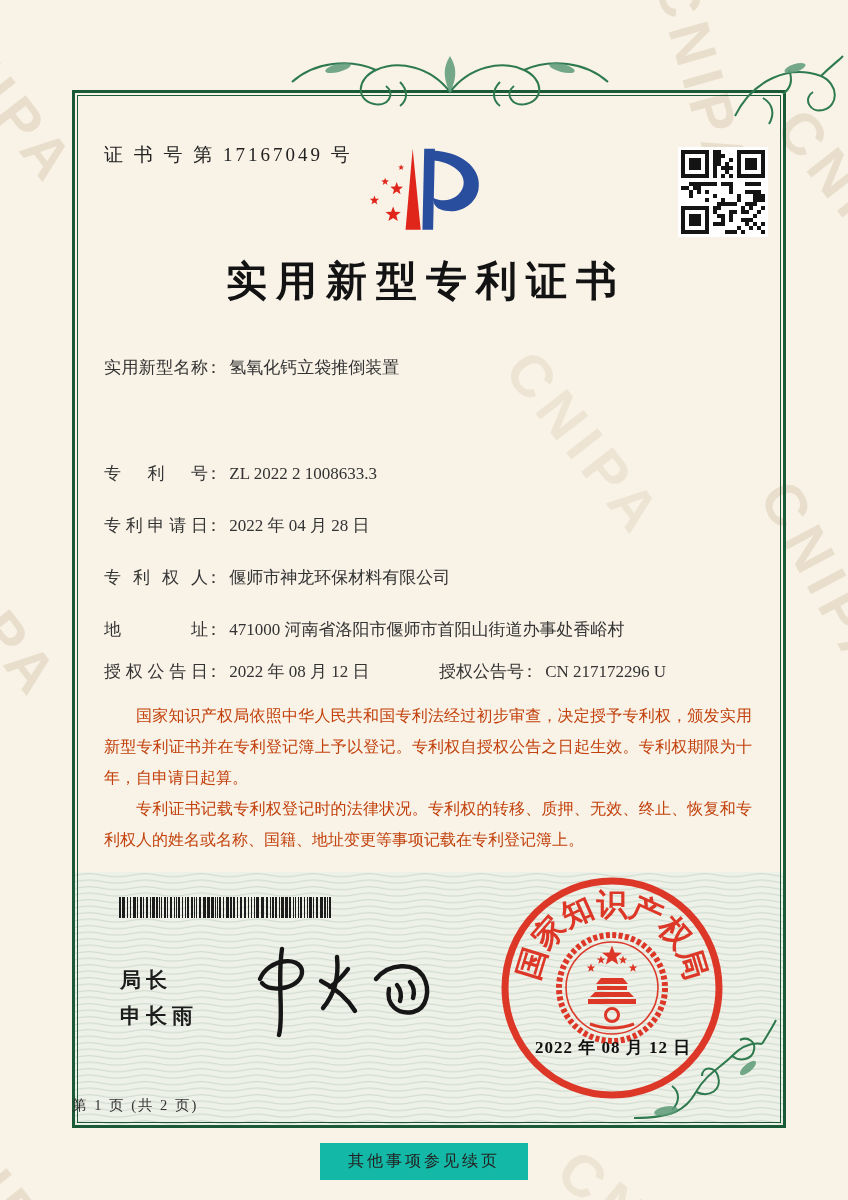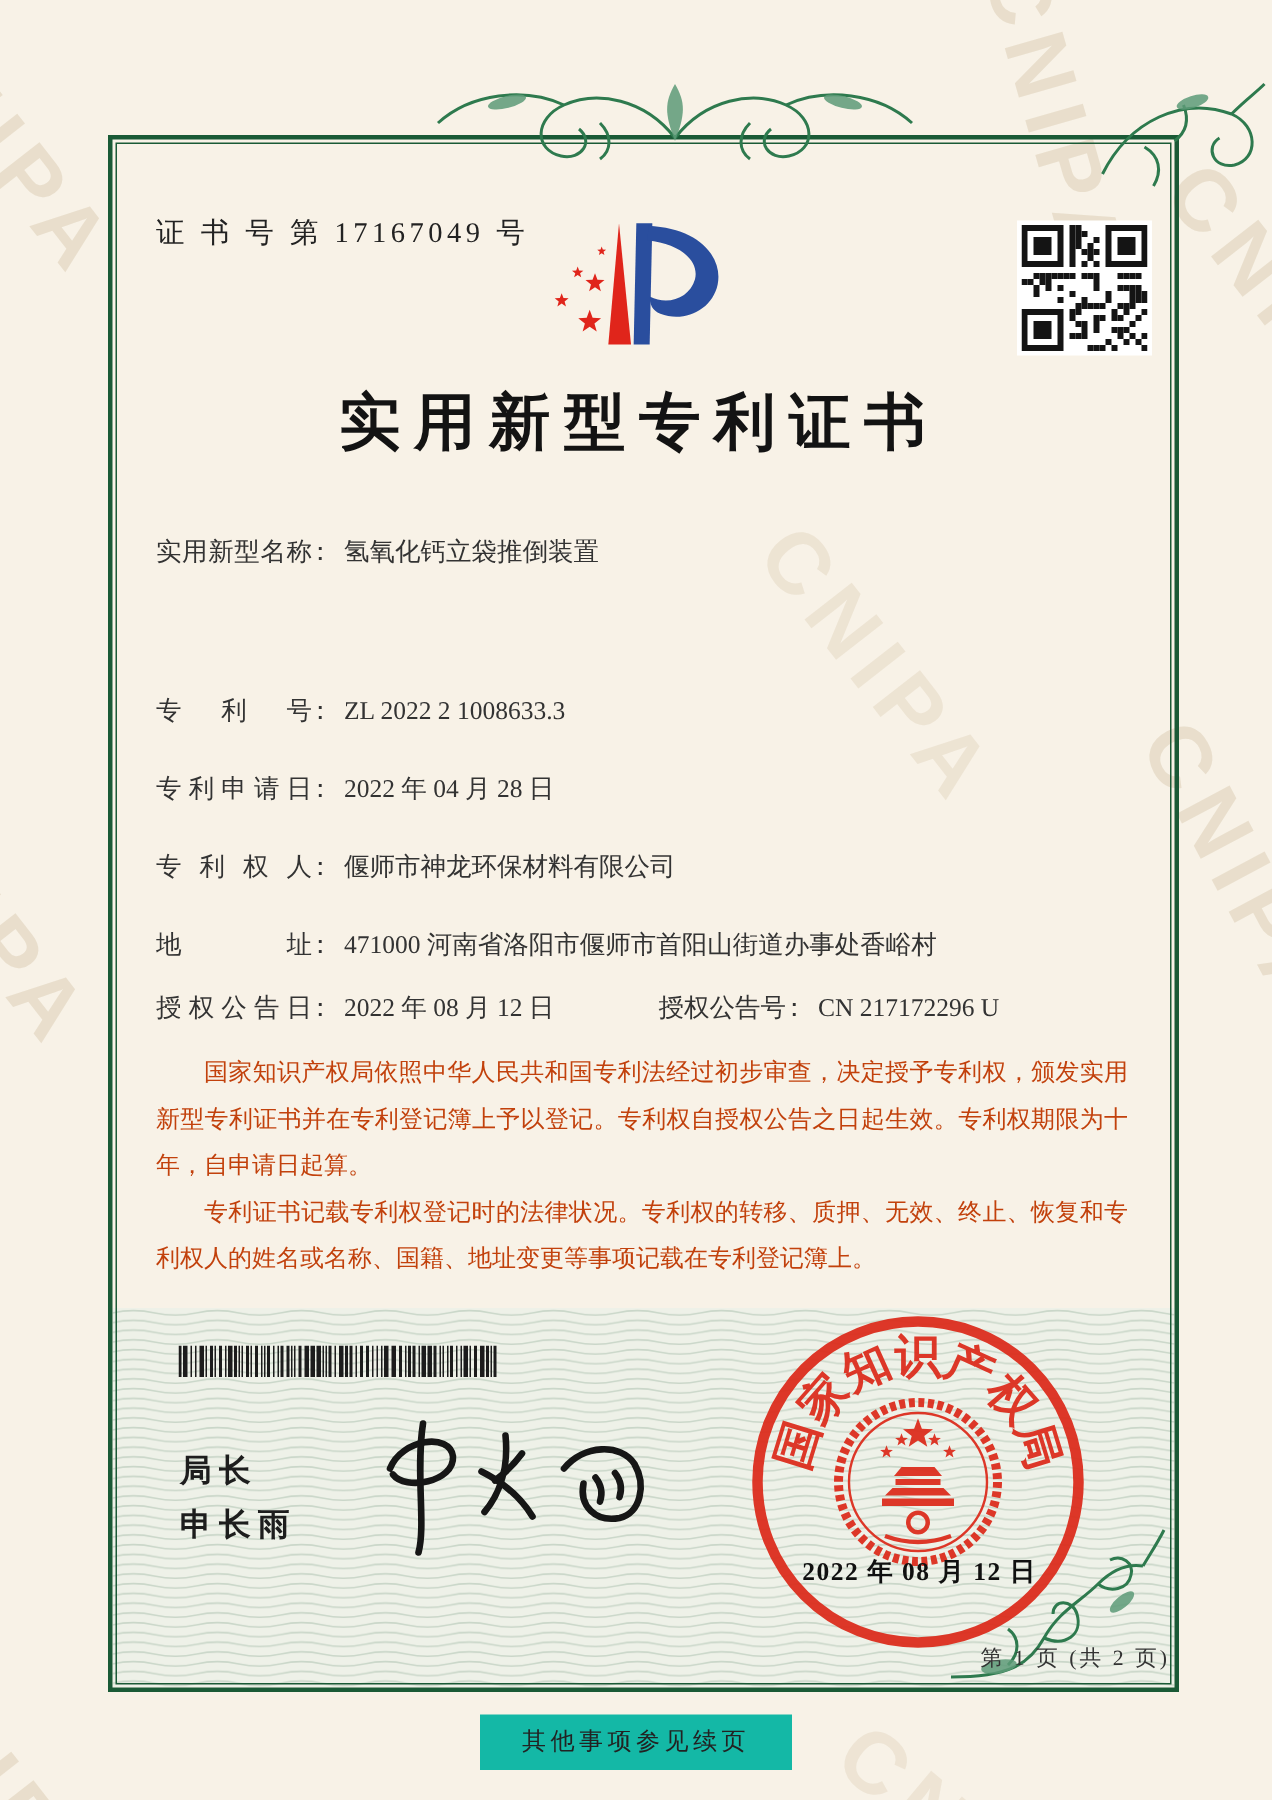--- a/index.html
+++ b/index.html
@@ -56,21 +56,21 @@
     position:absolute;left:120px;font-family:"Liberation Sans","DejaVu Sans",sans-serif;
     font-size:21px;font-weight:600;letter-spacing:5px;color:#1d1d1d;
   }
   .signature{position:absolute;left:242px;top:933px;}
   .seal{position:absolute;left:496px;top:872px;opacity:.93;z-index:6;}
   .seal-date{
     position:absolute;left:500px;top:1036px;width:226px;text-align:center;z-index:7;
     font-size:17px;letter-spacing:1px;color:#101010;font-weight:bold;
   }
   .page-num{
-    position:absolute;left:72px;top:1096px;width:708px;text-align:right;
+    position:absolute;left:72px;top:1096px;width:708px;text-align:left;
     font-size:14.5px;letter-spacing:2px;color:#333;
   }
   .note{
     position:absolute;left:50%;top:1143px;transform:translateX(-50%);
     background:#14b8a6;padding:8px 28px;font-size:16px;letter-spacing:3px;color:#222;
   }
 </style>
 </head>
 <body>
 

